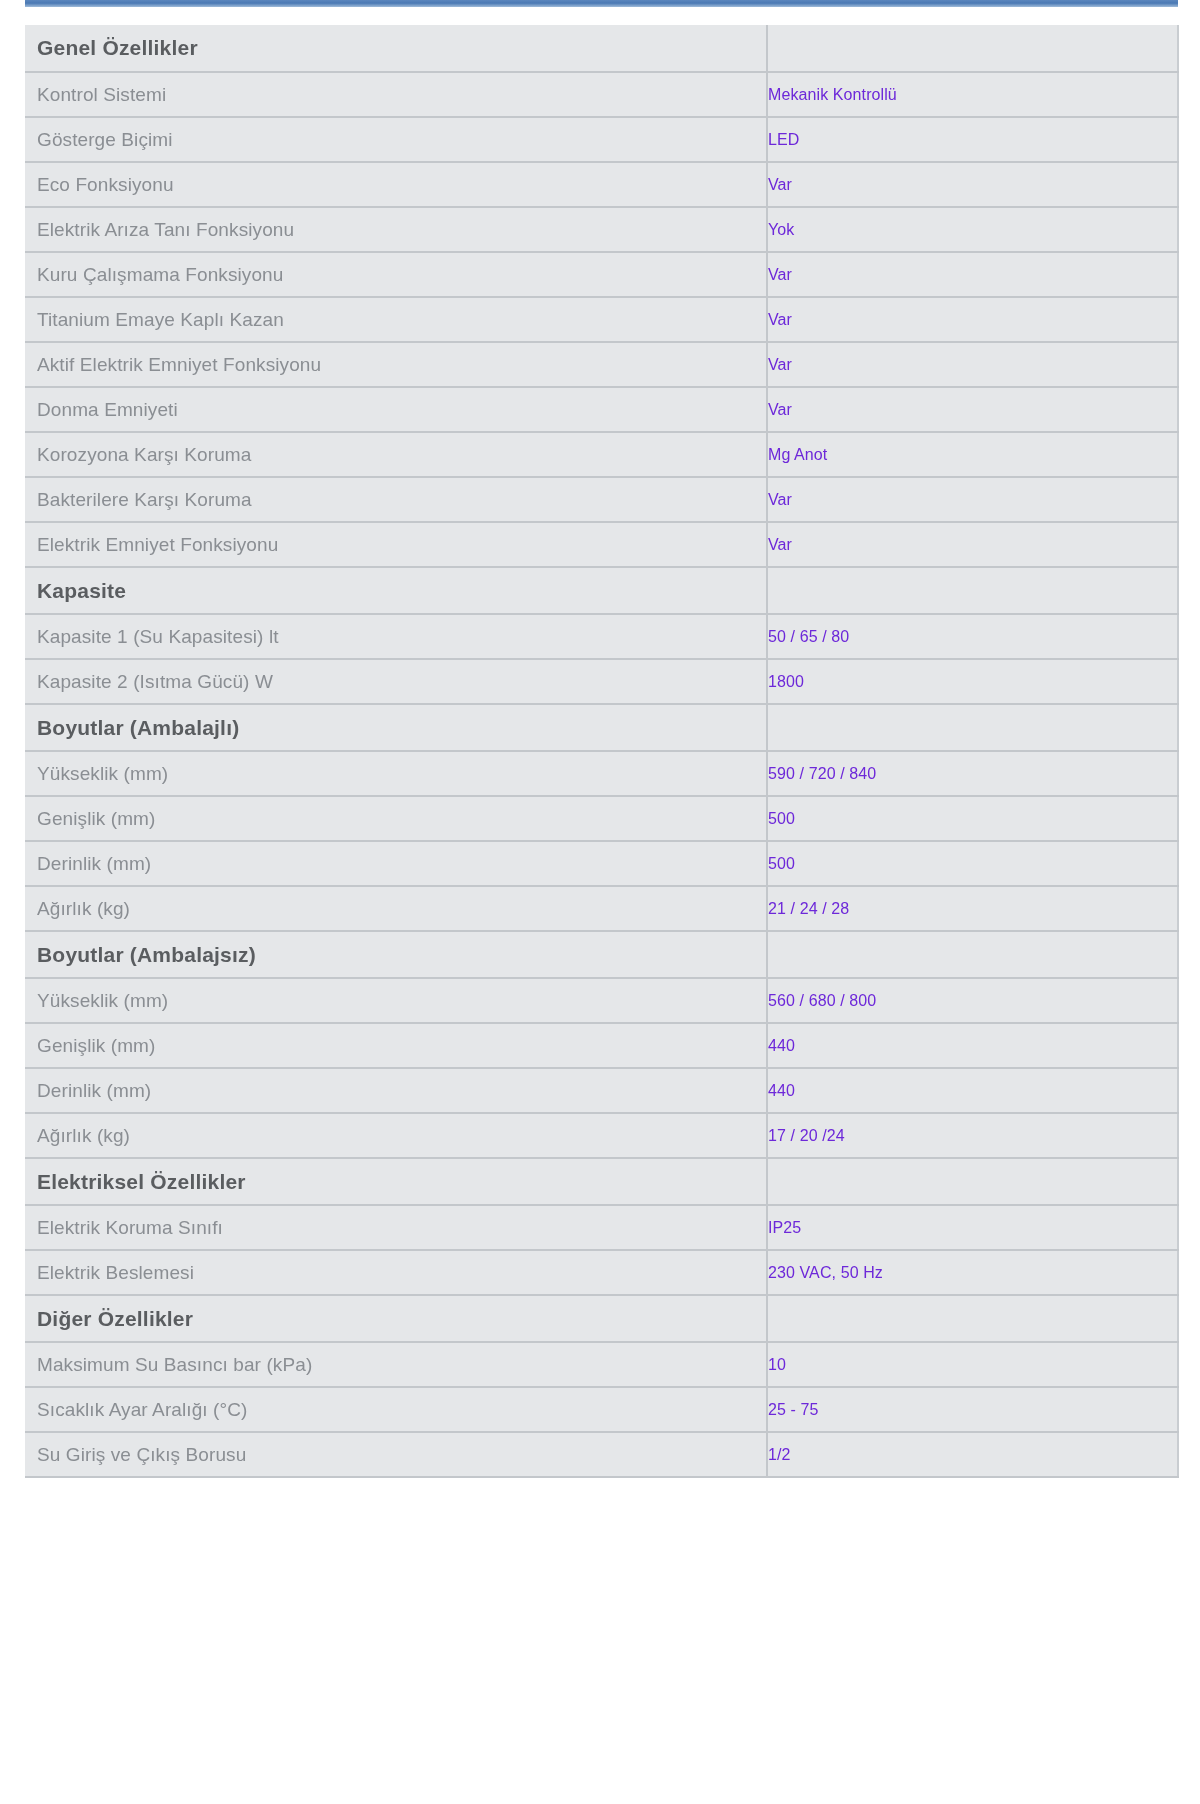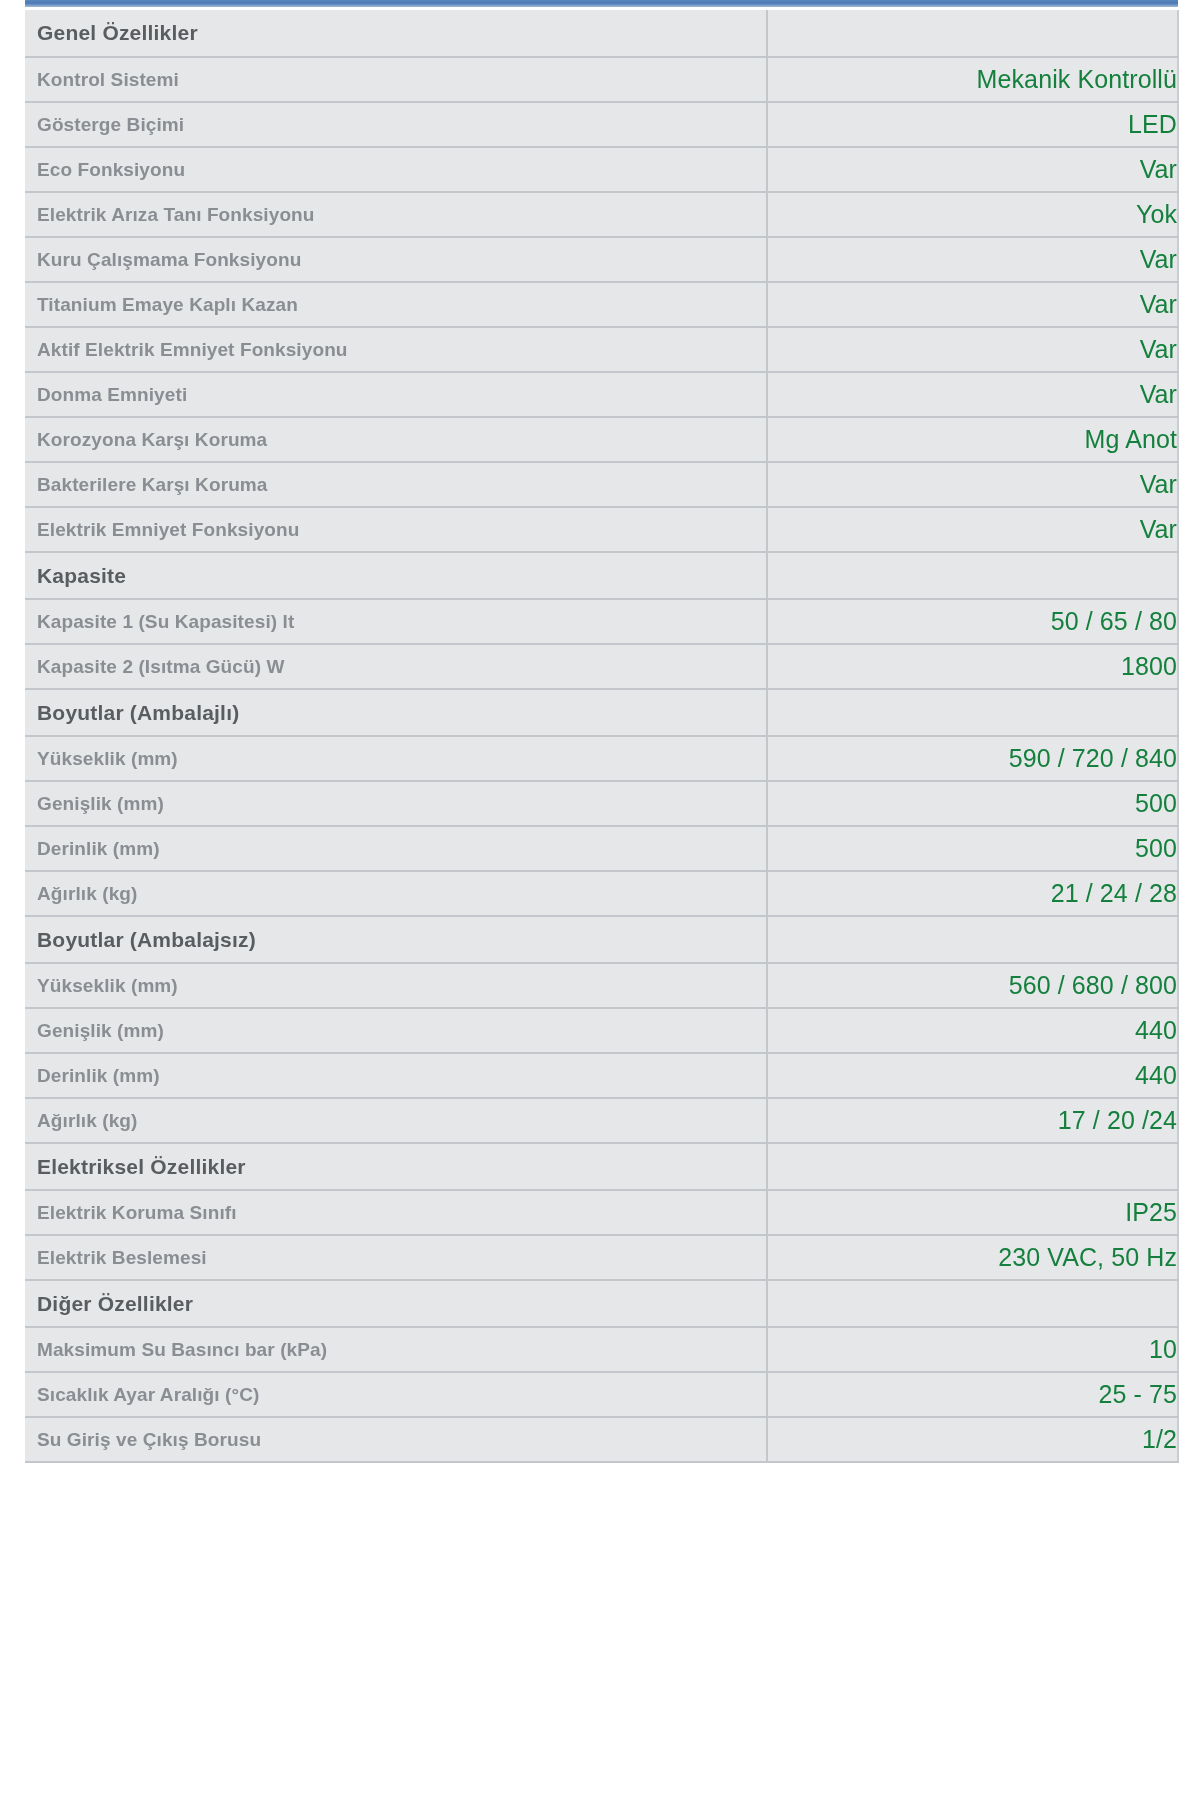--- a/index.html
+++ b/index.html
@@ -29,21 +29,21 @@
     left: 25px;
     top: 0px;
     width: 1153px;
     height: 7px;
     background: linear-gradient(to bottom, #5b86bd 0%, #4a79b4 45%, #9fbbd9 100%);
   }
 
   .spec-table-wrap {
     position: absolute;
     left: 25px;
-    top: 10px;
+    top: 25px;
     width: 1153px;
   }
 
   table.spec-table {
     width: 1153px;
     border-collapse: collapse;
     table-layout: fixed;
     background: #e6e8ea;
   }
 
@@ -61,29 +61,29 @@
     vertical-align: middle;
     box-sizing: border-box;
   }
 
   
   table.spec-table td.cell-label {
     border-right: 2px solid #c3c7cb;
     padding-left: 12px;
     color: #8a8e93;
     font-size: 19px;
-    font-weight: 700;
+    font-weight: 400;
     letter-spacing: 0.1px;
     white-space: nowrap;
   }
 
   table.spec-table td.cell-value {
-    text-align: right;
-    color: #15803d;
-    font-size: 25px;
+    text-align: left;
+    color: #6d28d9;
+    font-size: 16px;
     font-weight: 400;
     letter-spacing: 0.1px;
     white-space: nowrap;
   }
 
   
   tr.section-row td.cell-label {
     color: #5a5d60;
     font-size: 21px;
     font-weight: bold;

